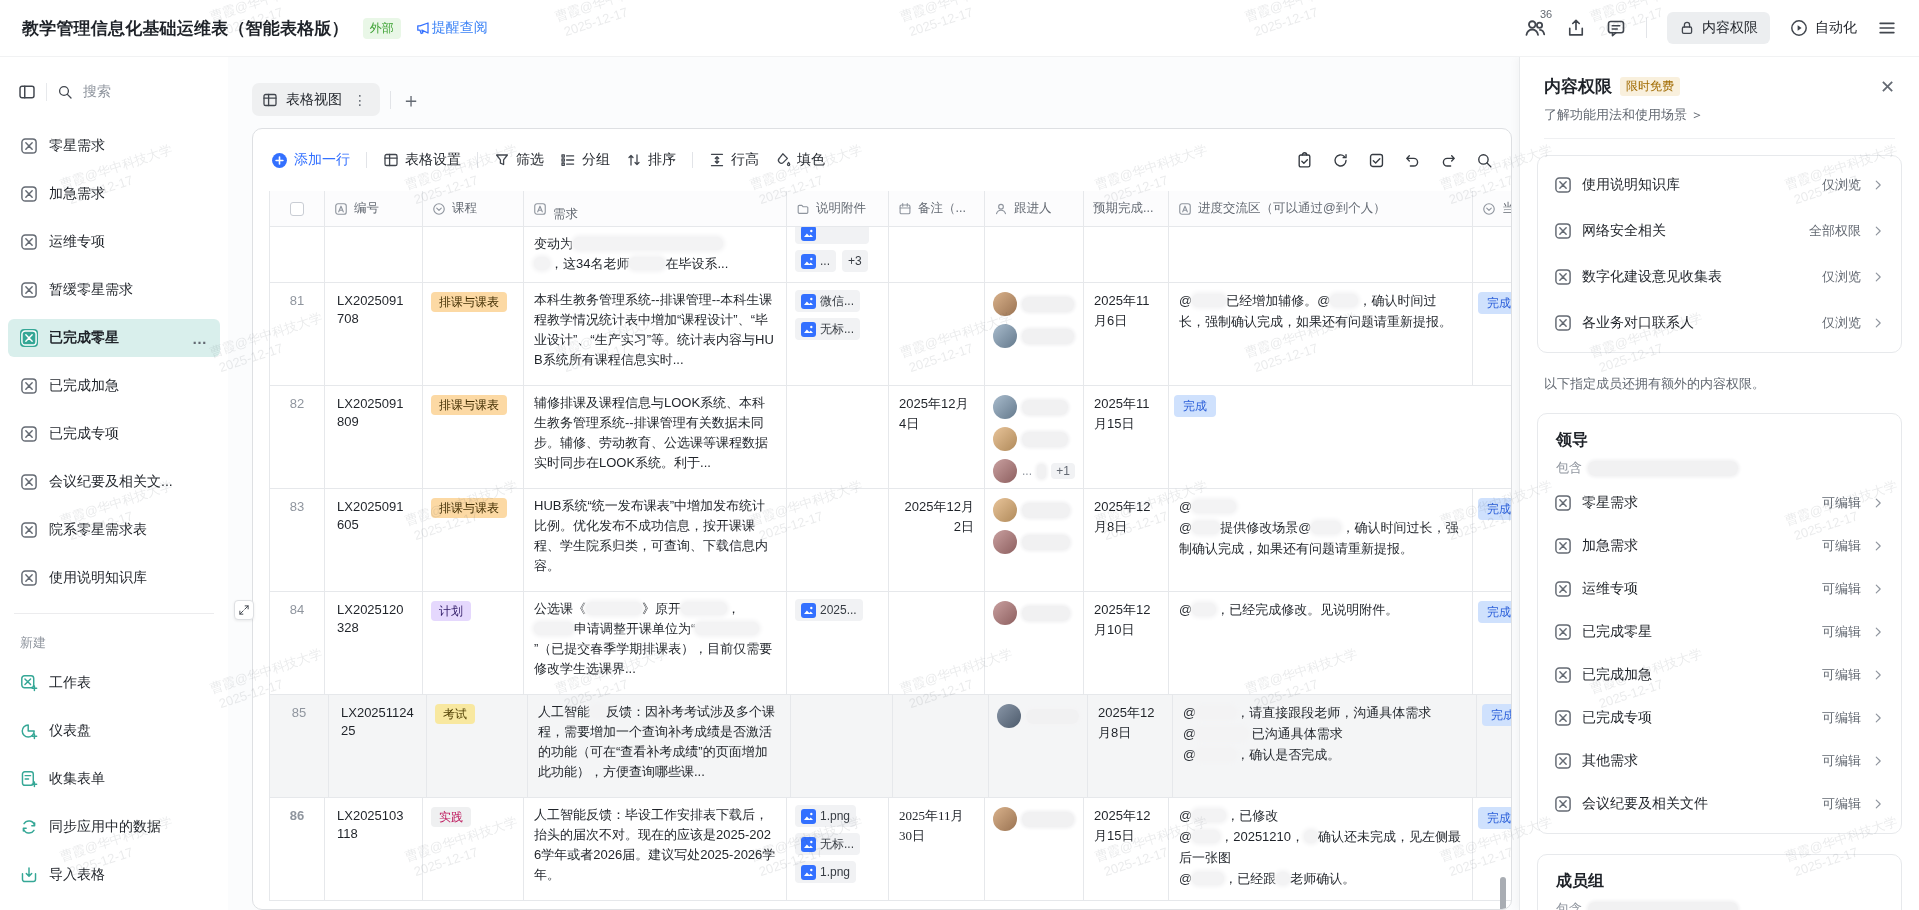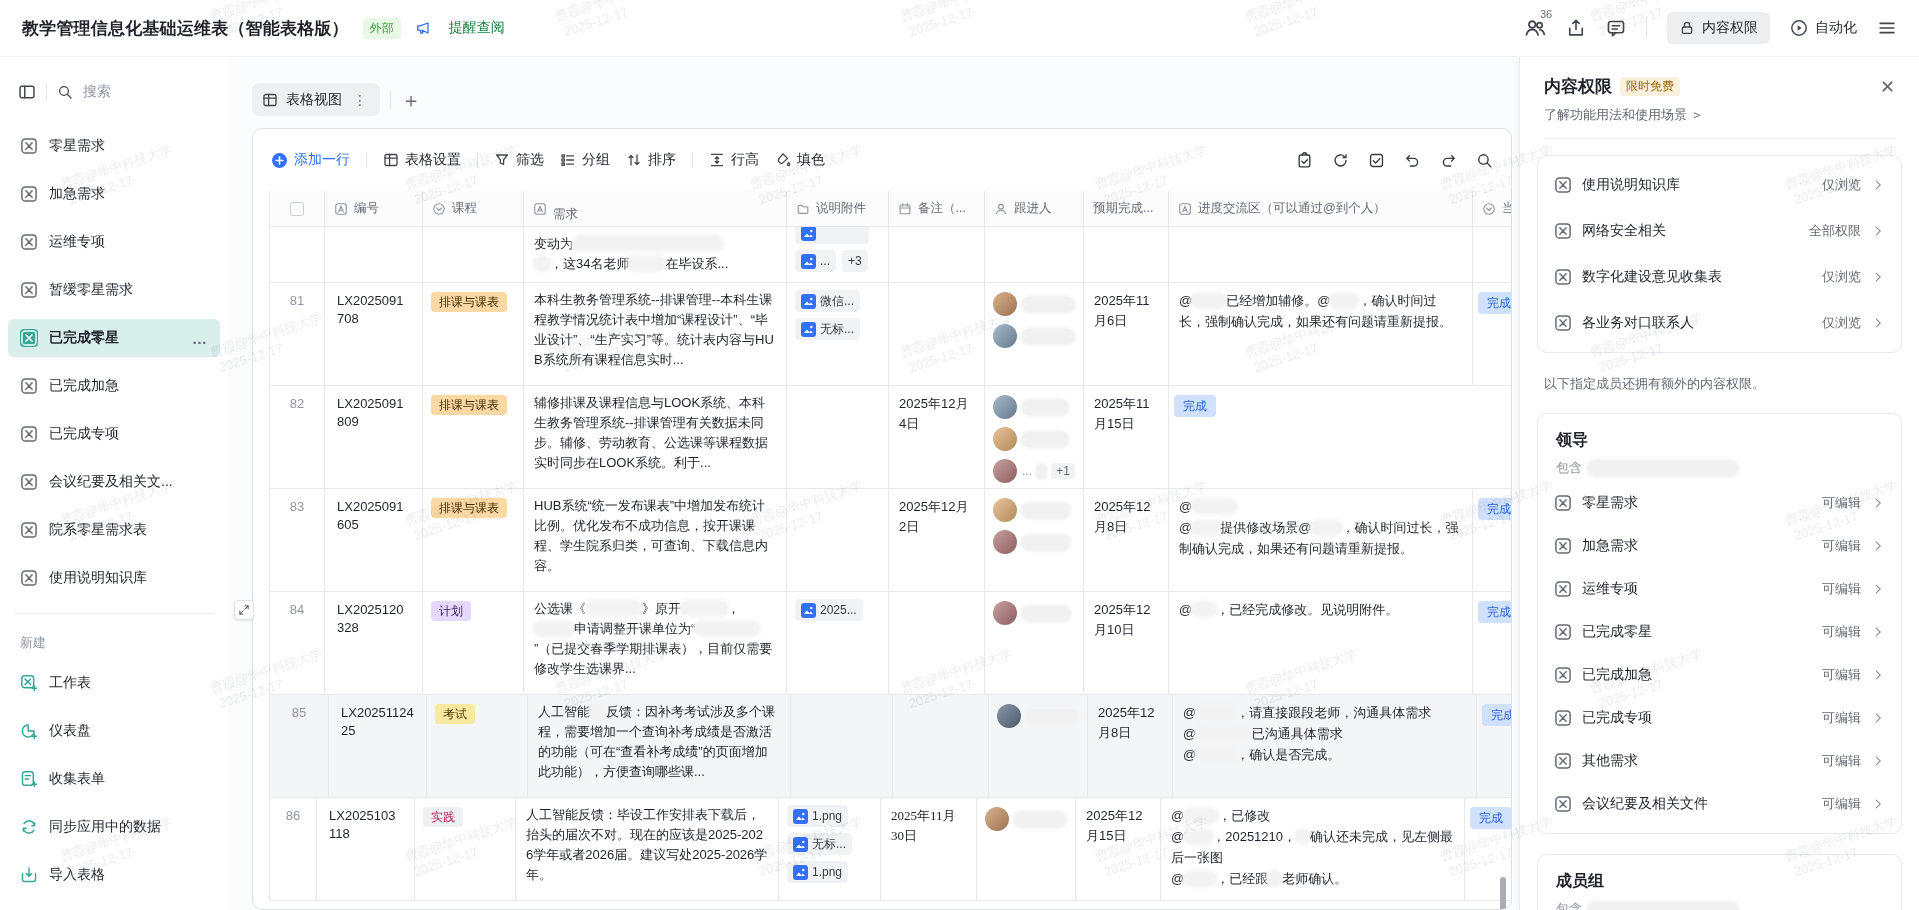--- a/index.html
+++ b/index.html
@@ -5,21 +5,21 @@
 *{margin:0;padding:0;box-sizing:border-box}
 html,body{width:1919px;height:910px;overflow:hidden}
 body{font-family:"Liberation Sans","DejaVu Sans",sans-serif;color:#1f2329;background:#fff;position:relative}
 svg{display:block}
 .ic{display:inline-flex;align-items:center;justify-content:center;color:#41464e}
 .ic svg{stroke:currentColor;fill:none;stroke-width:1.3;stroke-linecap:round;stroke-linejoin:round}
 
 #topbar{position:absolute;left:0;top:0;width:1919px;height:57px;background:#fff;border-bottom:1px solid #f1f2f3;display:flex;align-items:center;padding:0 22px;z-index:6}
 .t-title{font-size:17px;font-weight:700;letter-spacing:.2px}
 .badge-ext{margin-left:14px;font-size:12px;color:#3ba132;background:#e9f7e7;border-radius:4px;padding:2px 7px}
-.remind{margin-left:14px;display:inline-flex;align-items:center;gap:18px;font-size:14px;color:#15803d;background:none;border:none;cursor:pointer}
+.remind{margin-left:14px;display:inline-flex;align-items:center;gap:1px;font-size:14px;color:#3b82f6;background:none;border:none;cursor:pointer}
 .remind .ic{color:#3370ff}
 .t-right{margin-left:auto;display:flex;align-items:center;gap:20px}
 .collab{position:relative;display:inline-flex}
 .collab sup{position:absolute;top:-9px;left:16px;font-size:11px;color:#646a73}
 .pill-btn{display:inline-flex;align-items:center;gap:7px;font-size:14px;background:#eceef0;border:none;border-radius:6px;height:32px;padding:0 12px;cursor:pointer;color:#1f2329}
 .flat-btn{display:inline-flex;align-items:center;gap:7px;font-size:14px;background:none;border:none;cursor:pointer;color:#1f2329}
 .t-div{width:1px;height:20px;background:#e2e4e8}
 
 #sidebar{position:absolute;left:0;top:57px;width:228px;bottom:0;background:#fff;padding-top:18px;z-index:2}
 .sb-search{display:flex;align-items:center;gap:10px;height:34px;margin:0 14px 0 18px;color:#8f959e}
@@ -641,21 +641,21 @@
           </div>
           <div class="tcell datecell" style="width: 85px;">2025年11月15日</div>
           <div class="tcell statcell" style="width: 60px; border-right: none;"><span class="badge-done">完成</span></div>
         </div>
         <div class="trow" style="height: 103px;">
           <div class="tcell rownum" style="width: 56px; text-align: center;">83</div>
           <div class="tcell code" style="width: 98px;">LX2025091605</div>
           <div class="tcell coursecell" style="width: 101px;"><span class="chip orange">排课与课表</span></div>
           <div class="tcell textcell" style="width: 263px;">HUB系统“统一发布课表”中增加发布统计比例。优化发布不成功信息，按开课课程、学生院系归类，可查询、下载信息内容。</div>
           <div class="tcell attcell" style="width: 102px;"></div>
-          <div class="tcell datecell" style="width: 96px;">2025年12月2日</div>
+          <div class="tcell datecell" style="width: 96px; text-align: right;">2025年12月2日</div>
           <div class="tcell fol" style="width: 99px;">
             <div class="fol-row">
               <span class="avatar" style="background: linear-gradient(135deg, rgb(232, 196, 154), rgb(176, 138, 90));"></span>
               <span class="npill" style="width: 48px;"></span>
             </div>
             <div class="fol-row">
               <span class="avatar" style="background: linear-gradient(135deg, rgb(201, 160, 160), rgb(141, 95, 95));"></span>
               <span class="npill" style="width: 48px;"></span>
             </div>
           </div>
@@ -711,21 +711,21 @@
           </div>
           <div class="tcell datecell" style="width: 85px;">2025年12月8日</div>
           <div class="tcell comcell" style="width: 304px;">
             <p>@<span class="redact" style="width: 40px; display: inline-block;"></span>，请直接跟段老师，沟通具体需求</p>
             <p>@<span class="redact" style="width: 52px; display: inline-block;"></span> 已沟通具体需求</p>
             <p>@<span class="redact" style="width: 40px; display: inline-block;"></span>，确认是否完成。</p>
           </div>
           <div class="tcell statcell" style="width: 60px; border-right: none;"><span class="badge-done">完成</span></div>
         </div>
         <div class="trow" style="height: 103px;">
-          <div class="tcell rownum" style="width: 48px;">86</div>
+          <div class="tcell rownum" style="width: 56px; font-weight: bold;">86</div>
           <div class="tcell code" style="width: 98px;">LX2025103118</div>
           <div class="tcell coursecell" style="width: 101px;"><span class="chip gray">实践</span></div>
           <div class="tcell textcell" style="width: 263px;">人工智能反馈：毕设工作安排表下载后，抬头的届次不对。现在的应该是2025-2026学年或者2026届。建议写处2025-2026学年。</div>
           <div class="tcell attcell" style="width: 102px;">
             <span class="att">
               <span class="ic ">
                 <svg width="15" height="15" viewBox="0 0 16 16">
                   <rect width="16" height="16" rx="3.2" fill="#3370ff" stroke="none"></rect>
                   <path d="M3.2 11.8l3.1-3.7 2.5 2.6 1.6-1.7 2.4 2.8z" fill="#fff" stroke="none"></path>
                   <circle cx="11" cy="5.3" r="1.25" fill="#fff" stroke="none"></circle>

